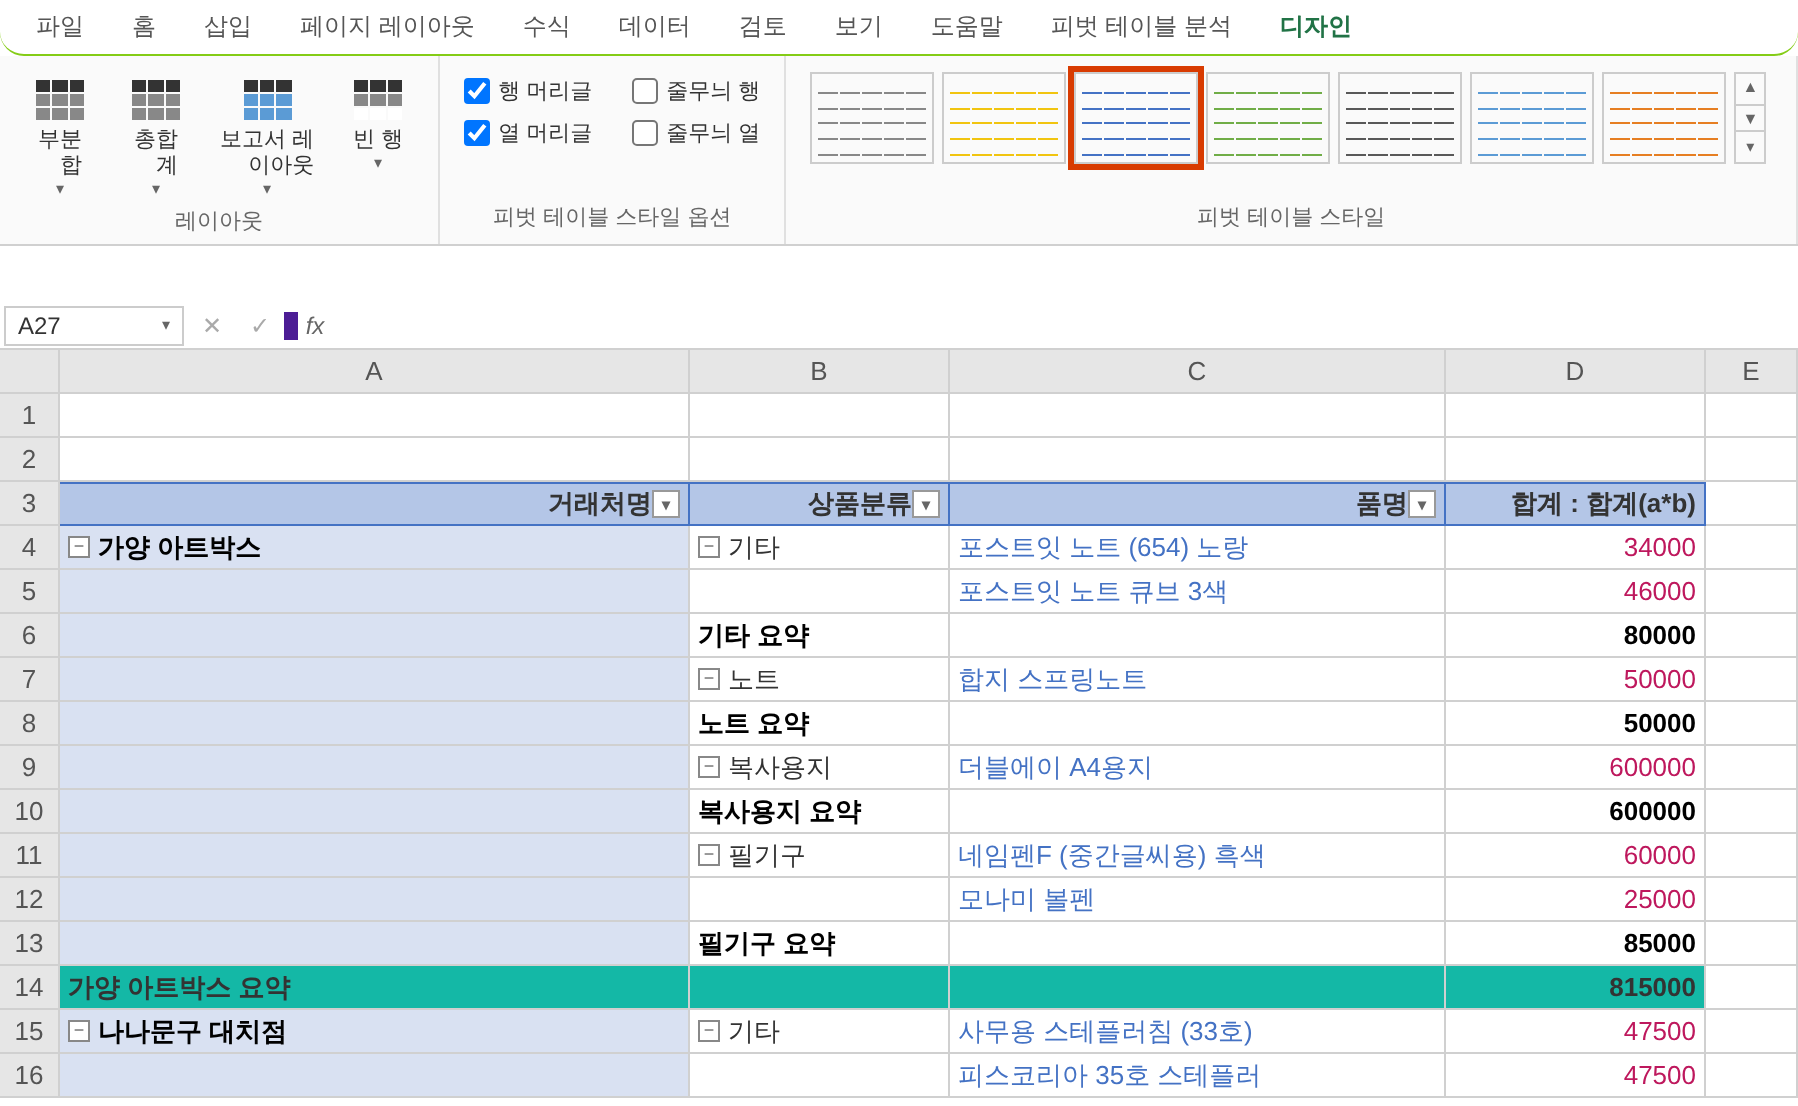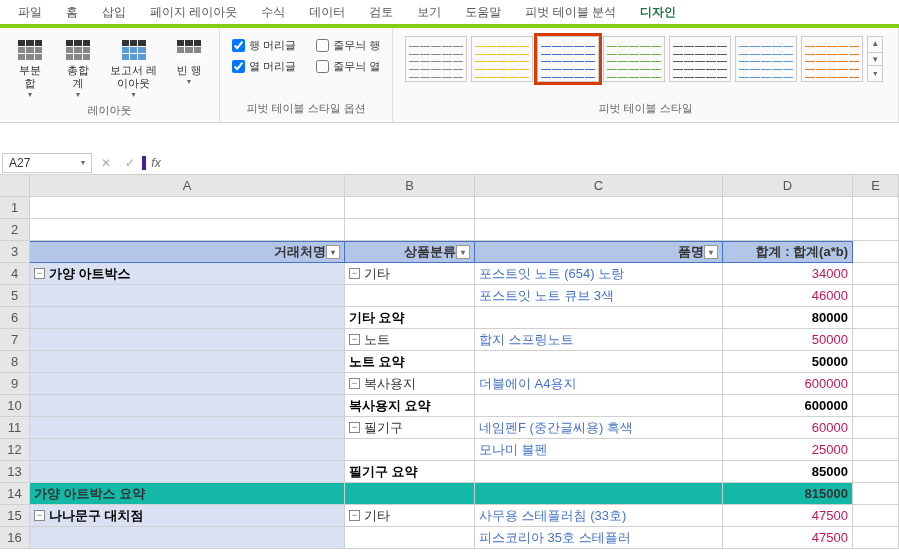--- a/index.html
+++ b/index.html
@@ -1,30 +1,30 @@
 <!DOCTYPE html>
 <html><head>
 <meta charset="utf-8">
 <style>
 * { margin: 0; padding: 0; box-sizing: border-box; font-family: "Malgun Gothic", -apple-system, sans-serif; }
 body { background: #fff; font-size: 12px; color: #333; width: 899px; height: 553px; overflow: hidden; }
 
 
-.menubar { display: flex; padding: 4px 8px; border-bottom: 4px solid #84cc16; height: 28px; align-items: center; gap: 4px; }
+.menubar { display: flex; padding: 4px 8px; border-bottom: 1px solid #84cc16; height: 28px; align-items: center; gap: 4px; border-radius: 12px; }
 .menubar .menu-item { padding: 2px 10px; cursor: pointer; color: #555; }
 .menubar .menu-item.active { color: #217346; font-weight: bold; }
 
 
 .ribbon { display: flex; border-bottom: 1px solid #d0d0d0; height: 95px; background: #fafafa; }
 .ribbon-group { display: flex; flex-direction: column; justify-content: space-between; padding: 4px 8px; border-right: 1px solid #e0e0e0; }
 .ribbon-group-content { display: flex; gap: 4px; flex: 1; align-items: flex-start; padding-top: 4px; }
 .ribbon-group-label { text-align: center; font-size: 11px; color: #666; padding: 2px 0; }
 .ribbon-btn { display: flex; flex-direction: column; align-items: center; justify-content: center; padding: 2px 6px; cursor: pointer; min-width: 44px; }
 .ribbon-btn .icon { width: 24px; height: 24px; margin-bottom: 2px; display:flex; align-items:center; justify-content:center; }
-.ribbon-btn .label { font-size: 11px; text-align: center; line-height: 1.2; }
+.ribbon-btn .label { font-size: 11px; text-align: right; line-height: 1.2; }
 .ribbon-btn .caret { font-size: 8px; color: #666; }
 
 .checkbox-row { display: flex; align-items: center; gap: 4px; padding: 2px 4px; font-size: 11px; }
 .checkbox-row input { margin: 0; }
 
 
 .style-gallery { display: flex; flex-wrap: wrap; gap: 4px; padding: 4px; flex: 1; align-items: flex-start; position: relative; }
 .style-thumb { width: 62px; height: 46px; border: 1px solid #ccc; cursor: pointer; display: flex; flex-direction: column; padding: 3px; gap: 1px; }
 .style-thumb.selected { outline: 3px solid #d83b01; outline-offset: 0px; }
 .style-thumb .tr { display: flex; gap: 1px; flex: 1; }
@@ -32,21 +32,21 @@
 .style-thumb .hr { border-bottom: 1px solid currentColor; }
 .gallery-scroll { display:flex; flex-direction:column; justify-content:space-between; align-items:center; width:16px; height:46px; border:1px solid #ccc; }
 .gallery-scroll span { font-size:8px; color:#666; cursor:pointer; height:14px; line-height:14px; width:100%; text-align:center; }
 .gallery-scroll span:nth-child(2) { border-top:1px solid #ccc; border-bottom:1px solid #ccc; }
 
 
 .formula-bar { display: flex; align-items: center; height: 24px; border-bottom: 1px solid #d0d0d0; background: #fff; margin-top: 28px; }
 .name-box { width: 90px; border: 1px solid #ccc; padding: 2px 6px; font-size: 12px; display:flex; justify-content:space-between; align-items:center; margin:1px 2px; }
 .name-box .dd { font-size: 8px; color: #666; }
 .fb-btn { width: 24px; text-align: center; color: #aaa; cursor: pointer; }
-.fx-label { width: 24px; text-align: center; font-style: italic; color: #666; border-left: 4px solid #4c1d95; }
+.fx-label { width: 24px; text-align: center; font-style: italic; color: #666; border-left: 7px solid #4c1d95; }
 .formula-input { flex: 1; padding: 2px 6px; border: none; font-size: 12px; }
 
 
 .sheet { display: grid; grid-template-columns: 30px 315px 130px 248px 130px 46px; overflow: hidden; }
 .corner, .col-header, .row-header, .cell { border-right: 1px solid #d0d0d0; border-bottom: 1px solid #d0d0d0; padding: 2px 4px; font-size: 13px; display: flex; align-items: center; }
 .corner { background: #e6e6e6; }
 .col-header { background: #e6e6e6; justify-content: center; color: #555; height: 22px; }
 .row-header { background: #e6e6e6; justify-content: center; color: #555; height: 22px; }
 .cell { background: #fff; height: 22px; position: relative; }
 

